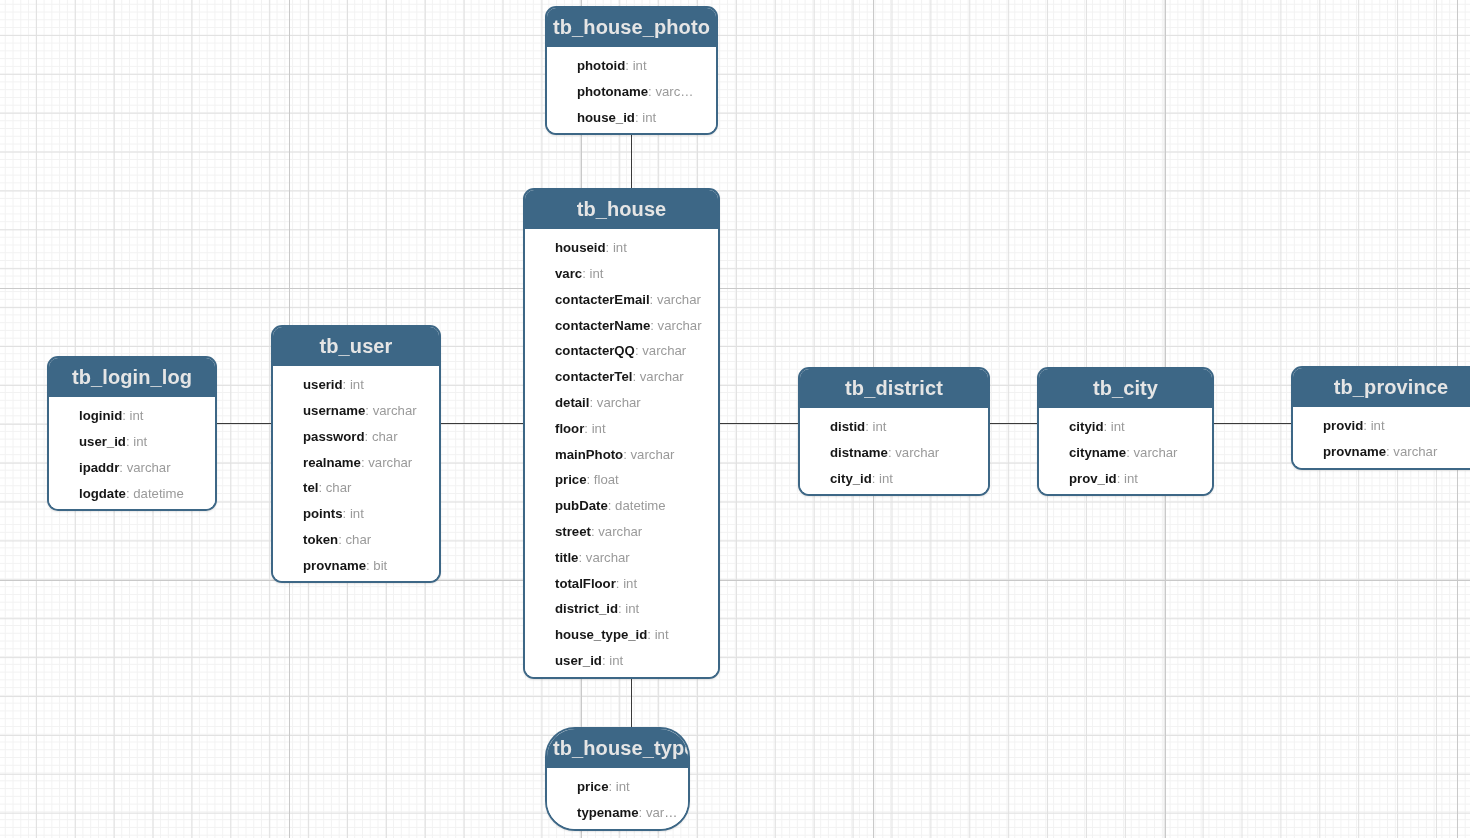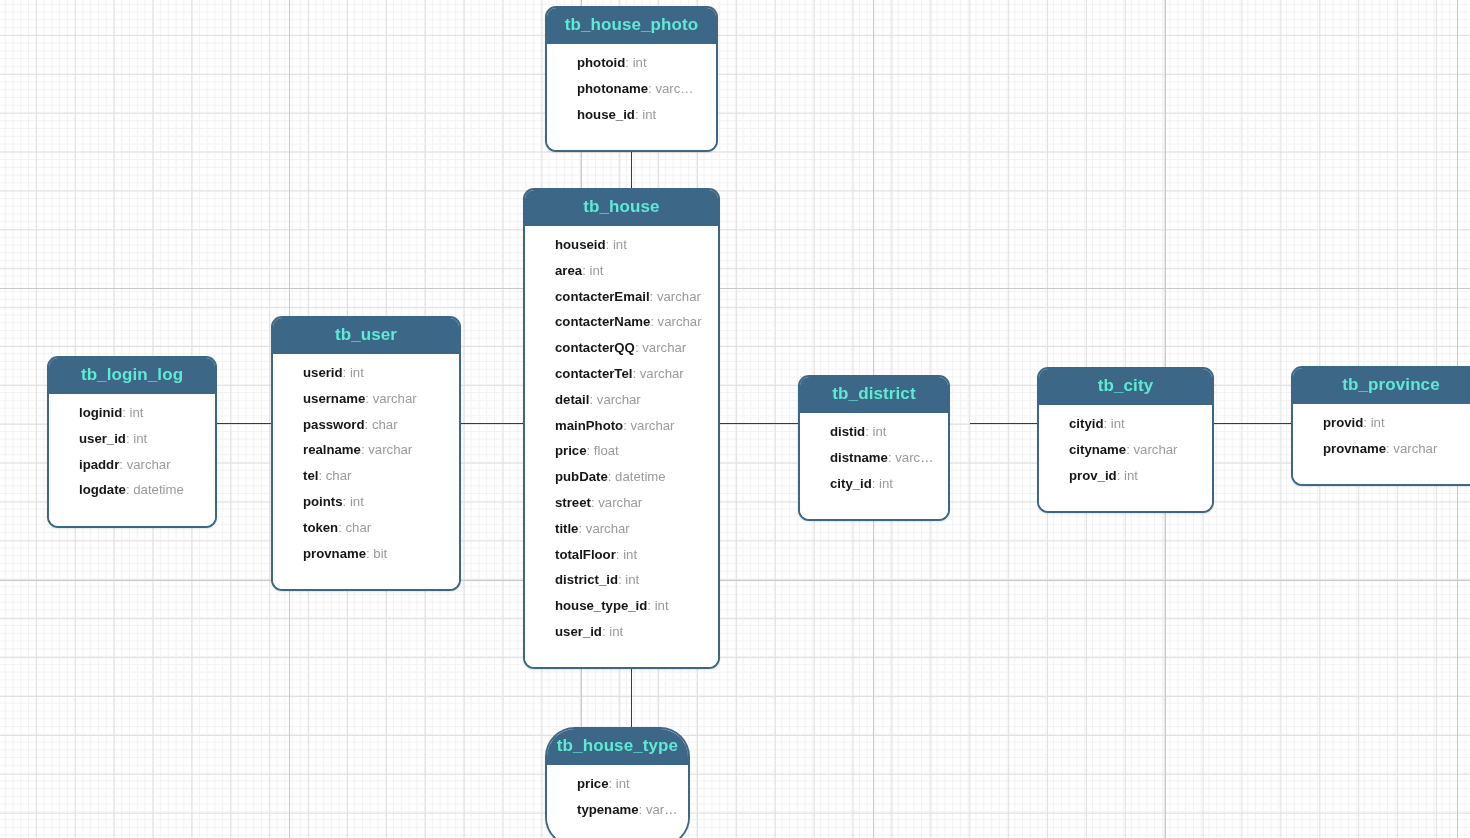--- a/index.html
+++ b/index.html
@@ -49,33 +49,33 @@
     position: absolute;
     box-sizing: border-box;
     border: 2px solid #3d6786;
     border-radius: 11px;
     background: #ffffff;
     overflow: hidden;
     box-shadow: 0 1px 2px rgba(0,0,0,0.10);
   }
   .entity-header {
     background: #3d6786;
-    color: #5eead4;
-    font-size: 17px;
+    color: #e5e5e5;
+    font-size: 20px;
     font-weight: bold;
     text-align: center;
     padding: 8px 6px 9px 6px;
     line-height: 1.1;
     letter-spacing: 0.1px;
     white-space: nowrap;
     overflow: hidden;
   }
   .entity-body {
     background: #ffffff;
-    padding: 6px 0 23px 0;
+    padding: 6px 0 3px 0;
   }
   .field {
     font-size: 13.2px;
     line-height: 1.0;
     padding: 6.3px 10px 6.3px 30px;
     white-space: nowrap;
     overflow: hidden;
     text-overflow: ellipsis;
     color: #8d8d8d;
   }
@@ -83,23 +83,23 @@
     color: #161616;
     font-weight: bold;
   }
   .field .ftype {
     color: #9a9a9a;
   }
 
   
   #ent-tb_house_photo { left: 545px; top: 6px;   width: 173px; }
   #ent-tb_house       { left: 523px; top: 188px; width: 197px; }
-  #ent-tb_user        { left: 271px; top: 316px; width: 190px; }
+  #ent-tb_user        { left: 271px; top: 325px; width: 170px; }
   #ent-tb_login_log   { left: 19px;  top: 356px; width: 170px; margin-left: 28px; }
-  #ent-tb_district    { left: 798px; top: 367px; width: 152px; margin-top: 8px; }
+  #ent-tb_district    { left: 798px; top: 367px; width: 192px; }
   #ent-tb_city        { left: 1037px;top: 367px; width: 177px; }
   #ent-tb_province    { left: 1291px;top: 366px; width: 200px; }
   #ent-tb_house_type  { left: 545px; top: 727px; width: 145px; border-radius: 30px; }
 </style>
 </head>
 <body>
 
 <div id="canvas">
 
   <div class="conn v" style="left:631px; top:129px; height:60px;"></div>
@@ -116,26 +116,27 @@
       <div class="field"><span class="fname">photoid</span><span class="ftype">: <span>int</span></span></div>
       <div class="field"><span class="fname">photoname</span><span class="ftype">: <span>varc…</span></span></div>
       <div class="field"><span class="fname">house_id</span><span class="ftype">: <span>int</span></span></div>
     </div>
   </div>
 
   <div class="entity" id="ent-tb_house">
     <div class="entity-header">tb_house</div>
     <div class="entity-body">
       <div class="field"><span class="fname">houseid</span><span class="ftype">: <span>int</span></span></div>
-      <div class="field"><span class="fname">area</span><span class="ftype">: <span>int</span></span></div>
+      <div class="field"><span class="fname">varc</span><span class="ftype">: <span>int</span></span></div>
       <div class="field"><span class="fname">contacterEmail</span><span class="ftype">: <span>varchar</span></span></div>
       <div class="field"><span class="fname">contacterName</span><span class="ftype">: <span>varchar</span></span></div>
       <div class="field"><span class="fname">contacterQQ</span><span class="ftype">: <span>varchar</span></span></div>
       <div class="field"><span class="fname">contacterTel</span><span class="ftype">: <span>varchar</span></span></div>
       <div class="field"><span class="fname">detail</span><span class="ftype">: <span>varchar</span></span></div>
+      <div class="field"><span class="fname">floor</span><span class="ftype">: <span>int</span></span></div>
       <div class="field"><span class="fname">mainPhoto</span><span class="ftype">: <span>varchar</span></span></div>
       <div class="field"><span class="fname">price</span><span class="ftype">: <span>float</span></span></div>
       <div class="field"><span class="fname">pubDate</span><span class="ftype">: <span>datetime</span></span></div>
       <div class="field"><span class="fname">street</span><span class="ftype">: <span>varchar</span></span></div>
       <div class="field"><span class="fname">title</span><span class="ftype">: <span>varchar</span></span></div>
       <div class="field"><span class="fname">totalFloor</span><span class="ftype">: <span>int</span></span></div>
       <div class="field"><span class="fname">district_id</span><span class="ftype">: <span>int</span></span></div>
       <div class="field"><span class="fname">house_type_id</span><span class="ftype">: <span>int</span></span></div>
       <div class="field"><span class="fname">user_id</span><span class="ftype">: <span>int</span></span></div>
     </div>

